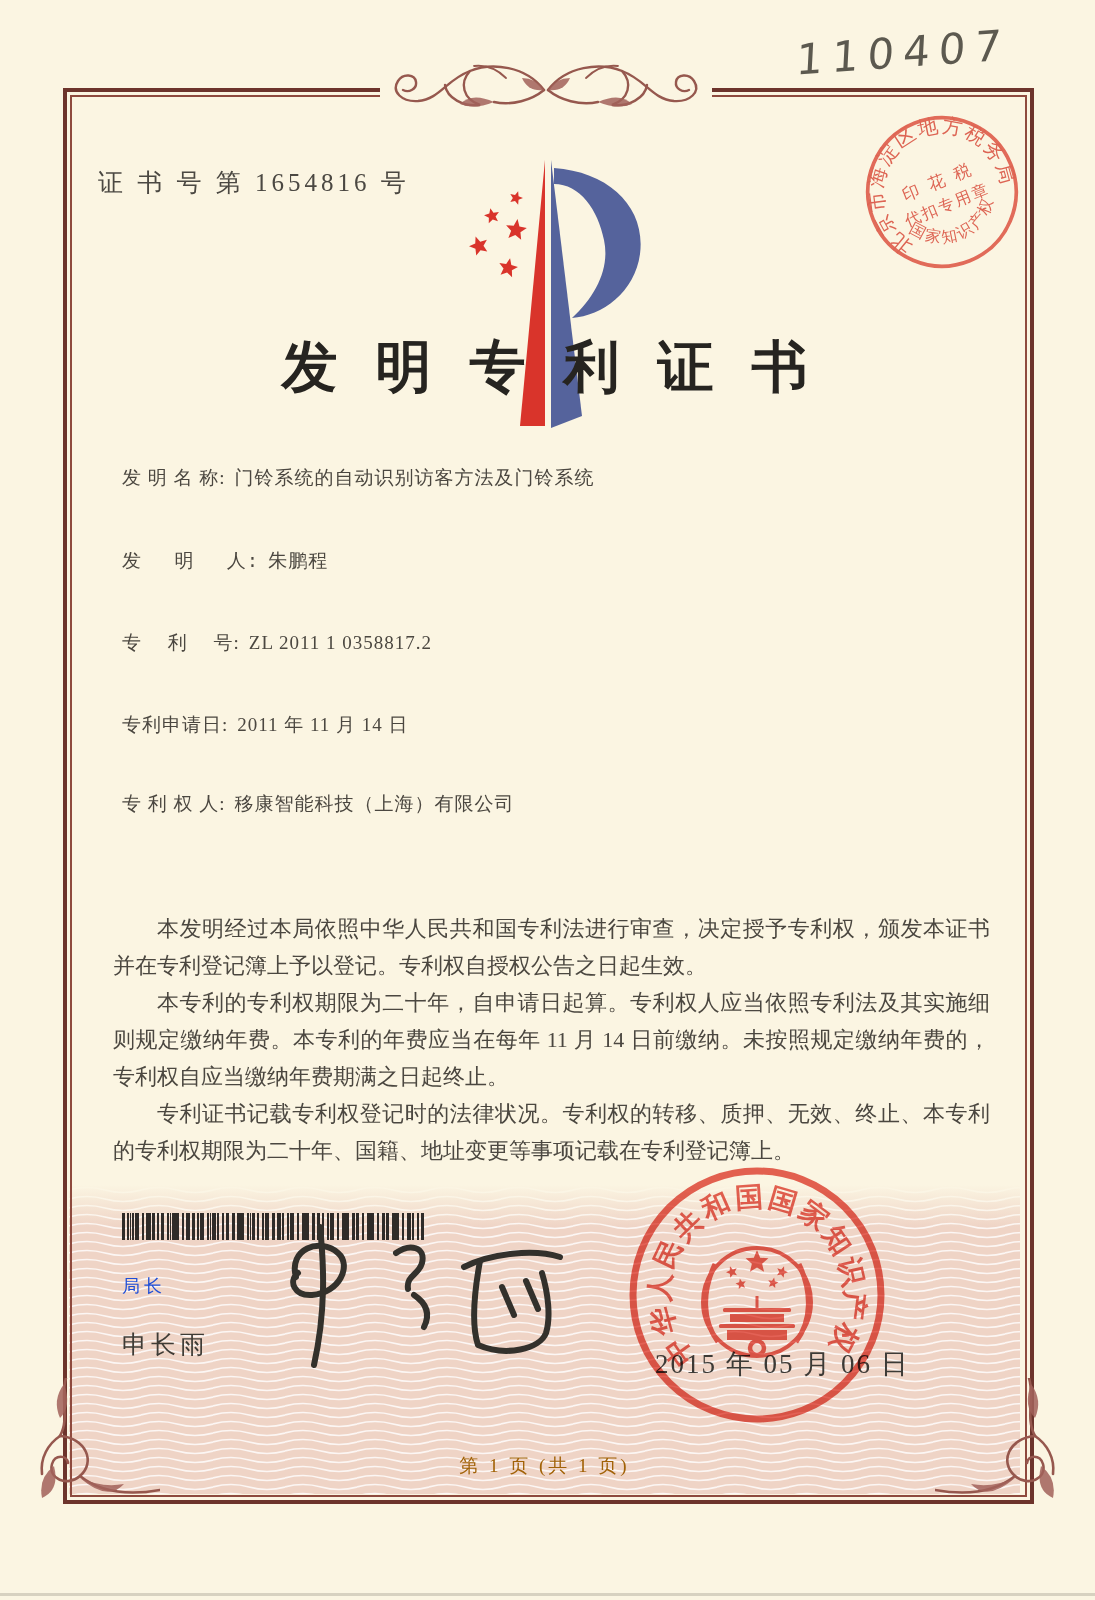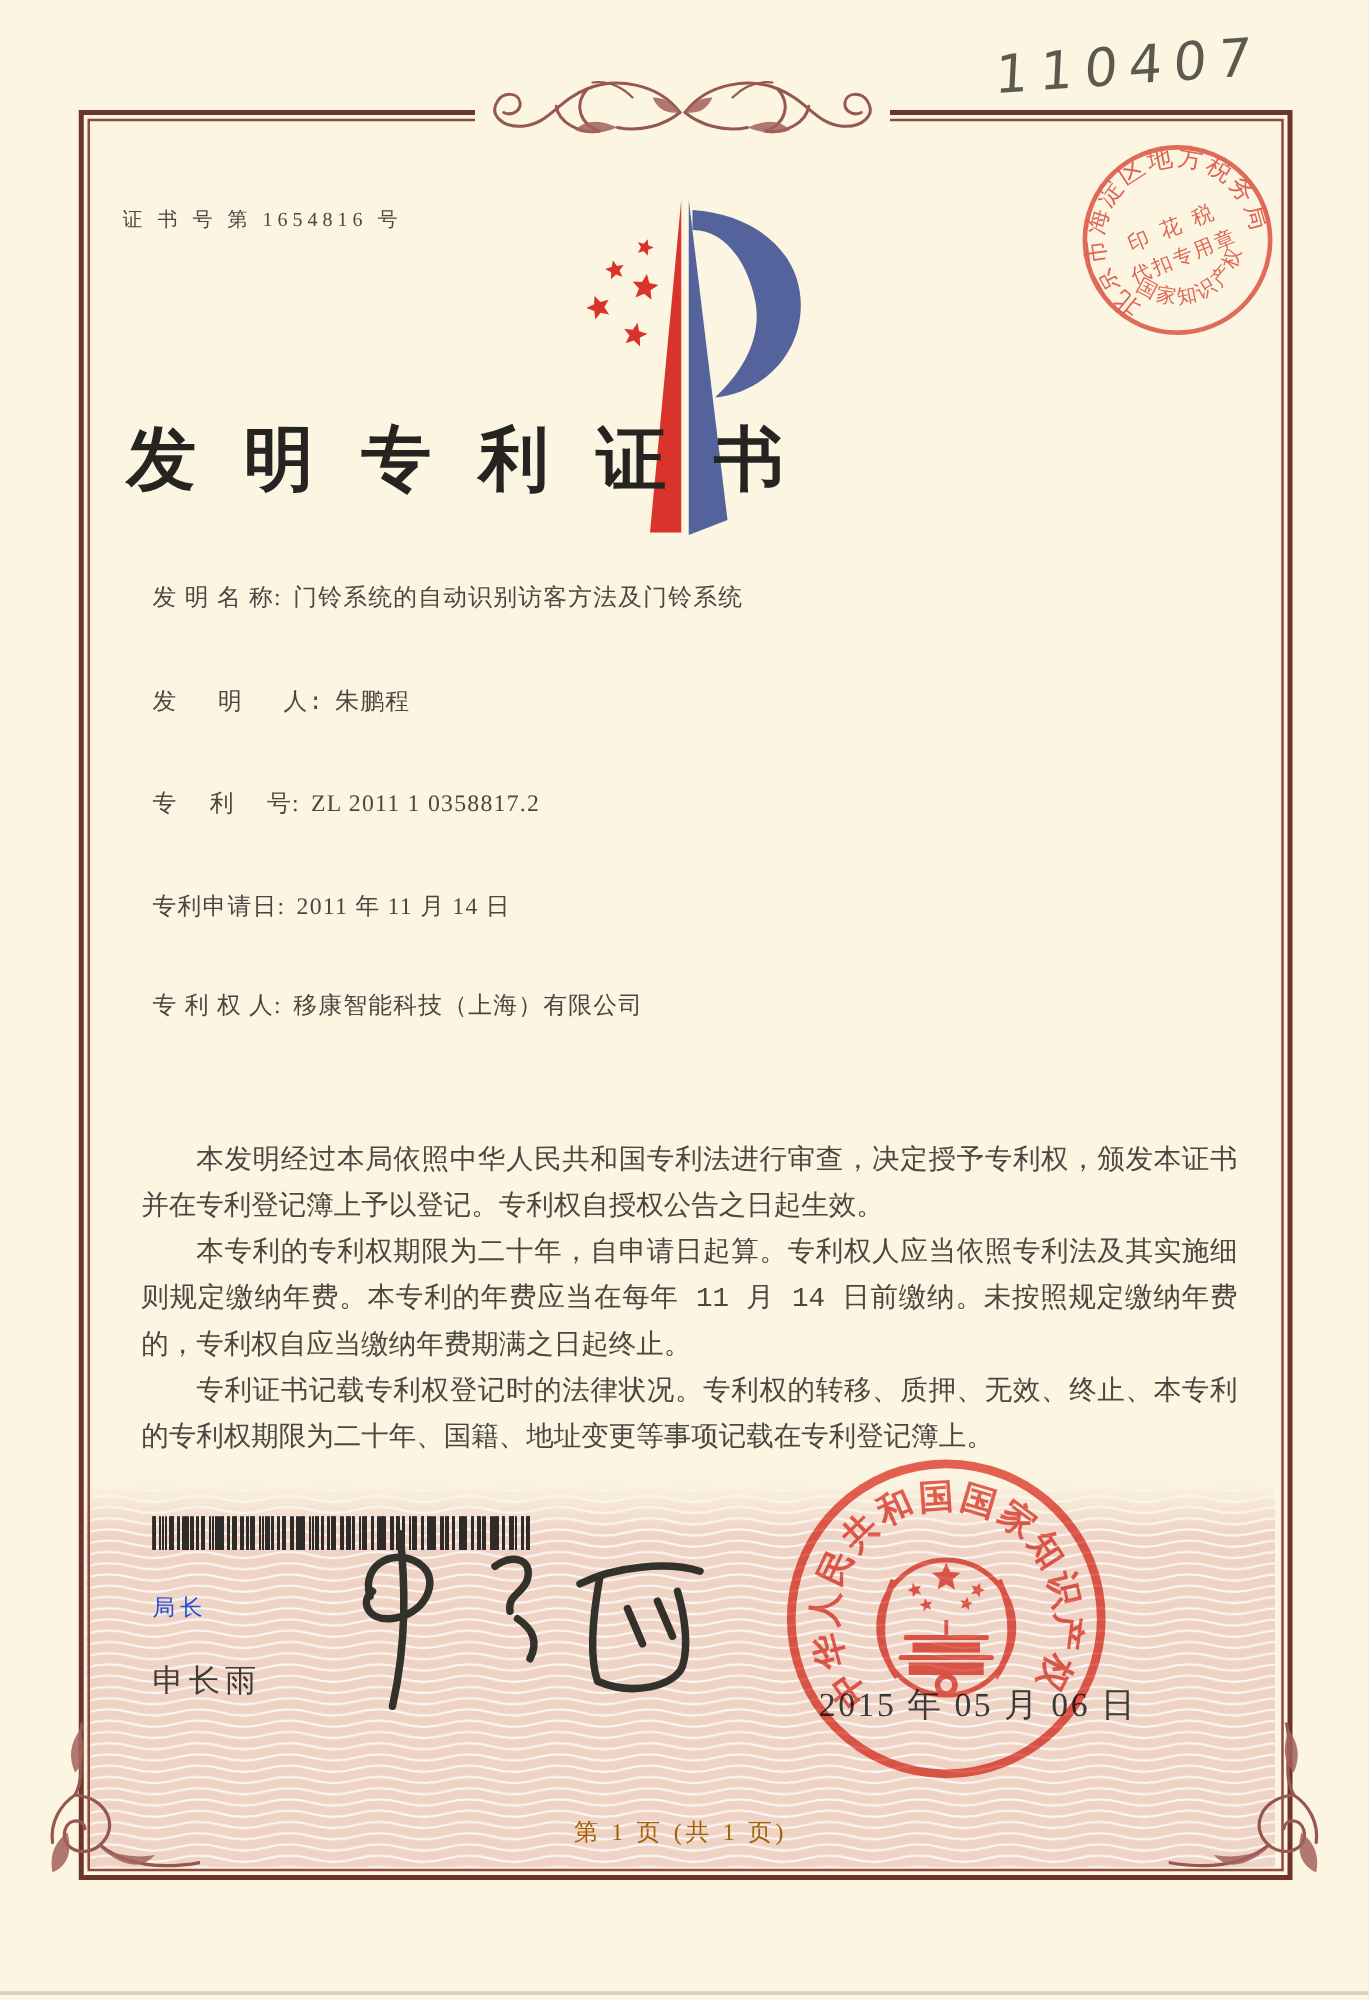--- a/index.html
+++ b/index.html
@@ -14,28 +14,28 @@
   
   .frame{left:63px;top:88px;width:963px;height:1408px;border:4px solid #6d342c;z-index:2;pointer-events:none;}
   .frame-inner{position:absolute;inset:3px;border:2px solid #8e4a3e;}
 
   
   .band{left:69px;top:1185px;width:951px;height:309px;z-index:1;}
 
   
   .handwritten{left:796px;top:28px;font-size:42px;letter-spacing:9px;color:#5c594f;
     font-family:"DejaVu Sans",sans-serif;transform:rotate(-4deg) skewX(-7deg);z-index:3;}
-  .certno{left:98px;top:166px;font-size:16px;letter-spacing:4px;color:#4b4842;z-index:3;}
-  .title{left:63px;top:330px;width:963px;text-align:left;font-size:56px;font-weight:700;
+  .certno{left:98px;top:166px;font-size:25px;letter-spacing:4px;color:#4b4842;z-index:3;}
+  .title{left:63px;top:330px;width:963px;text-align:center;font-size:56px;font-weight:700;
     letter-spacing:38px;padding-left:38px;box-sizing:border-box;color:#262420;z-index:3;}
   .field-row{left:122px;font-size:19px;color:#4b4740;z-index:3;white-space:nowrap;}
   .flabel{letter-spacing:1px;}
   .fvalue{margin-left:9px;letter-spacing:1px;}
   .paras{left:113px;top:910px;width:877px;font-size:22px;line-height:37px;color:#4b4740;
-    text-align:justify;z-index:3;font-family:Liberation Mono, monospace;}
+    text-align:justify;z-index:3;}
   .paras p{margin:0;text-indent:2em;}
   .barcode{left:122px;top:1213px;width:303px;height:27px;z-index:3;
     background:
       repeating-linear-gradient(90deg,#2f2b28 0 2px,rgba(0,0,0,0) 2px 5px),
       repeating-linear-gradient(90deg,#2f2b28 0 1px,rgba(0,0,0,0) 1px 8px),
       repeating-linear-gradient(90deg,#2f2b28 0 3px,rgba(0,0,0,0) 3px 13px);}
   .director-title{left:122px;top:1274px;font-size:18px;letter-spacing:4px;color:#1d4ed8;z-index:3;}
   .director-name{left:122px;top:1328px;font-size:25px;letter-spacing:4px;color:#3f3c36;z-index:3;text-align:center;}
   .signature{left:268px;top:1215px;z-index:3;}
   .seal-date{left:655px;top:1346px;font-size:27px;letter-spacing:2px;color:#3c3a36;z-index:3;}

